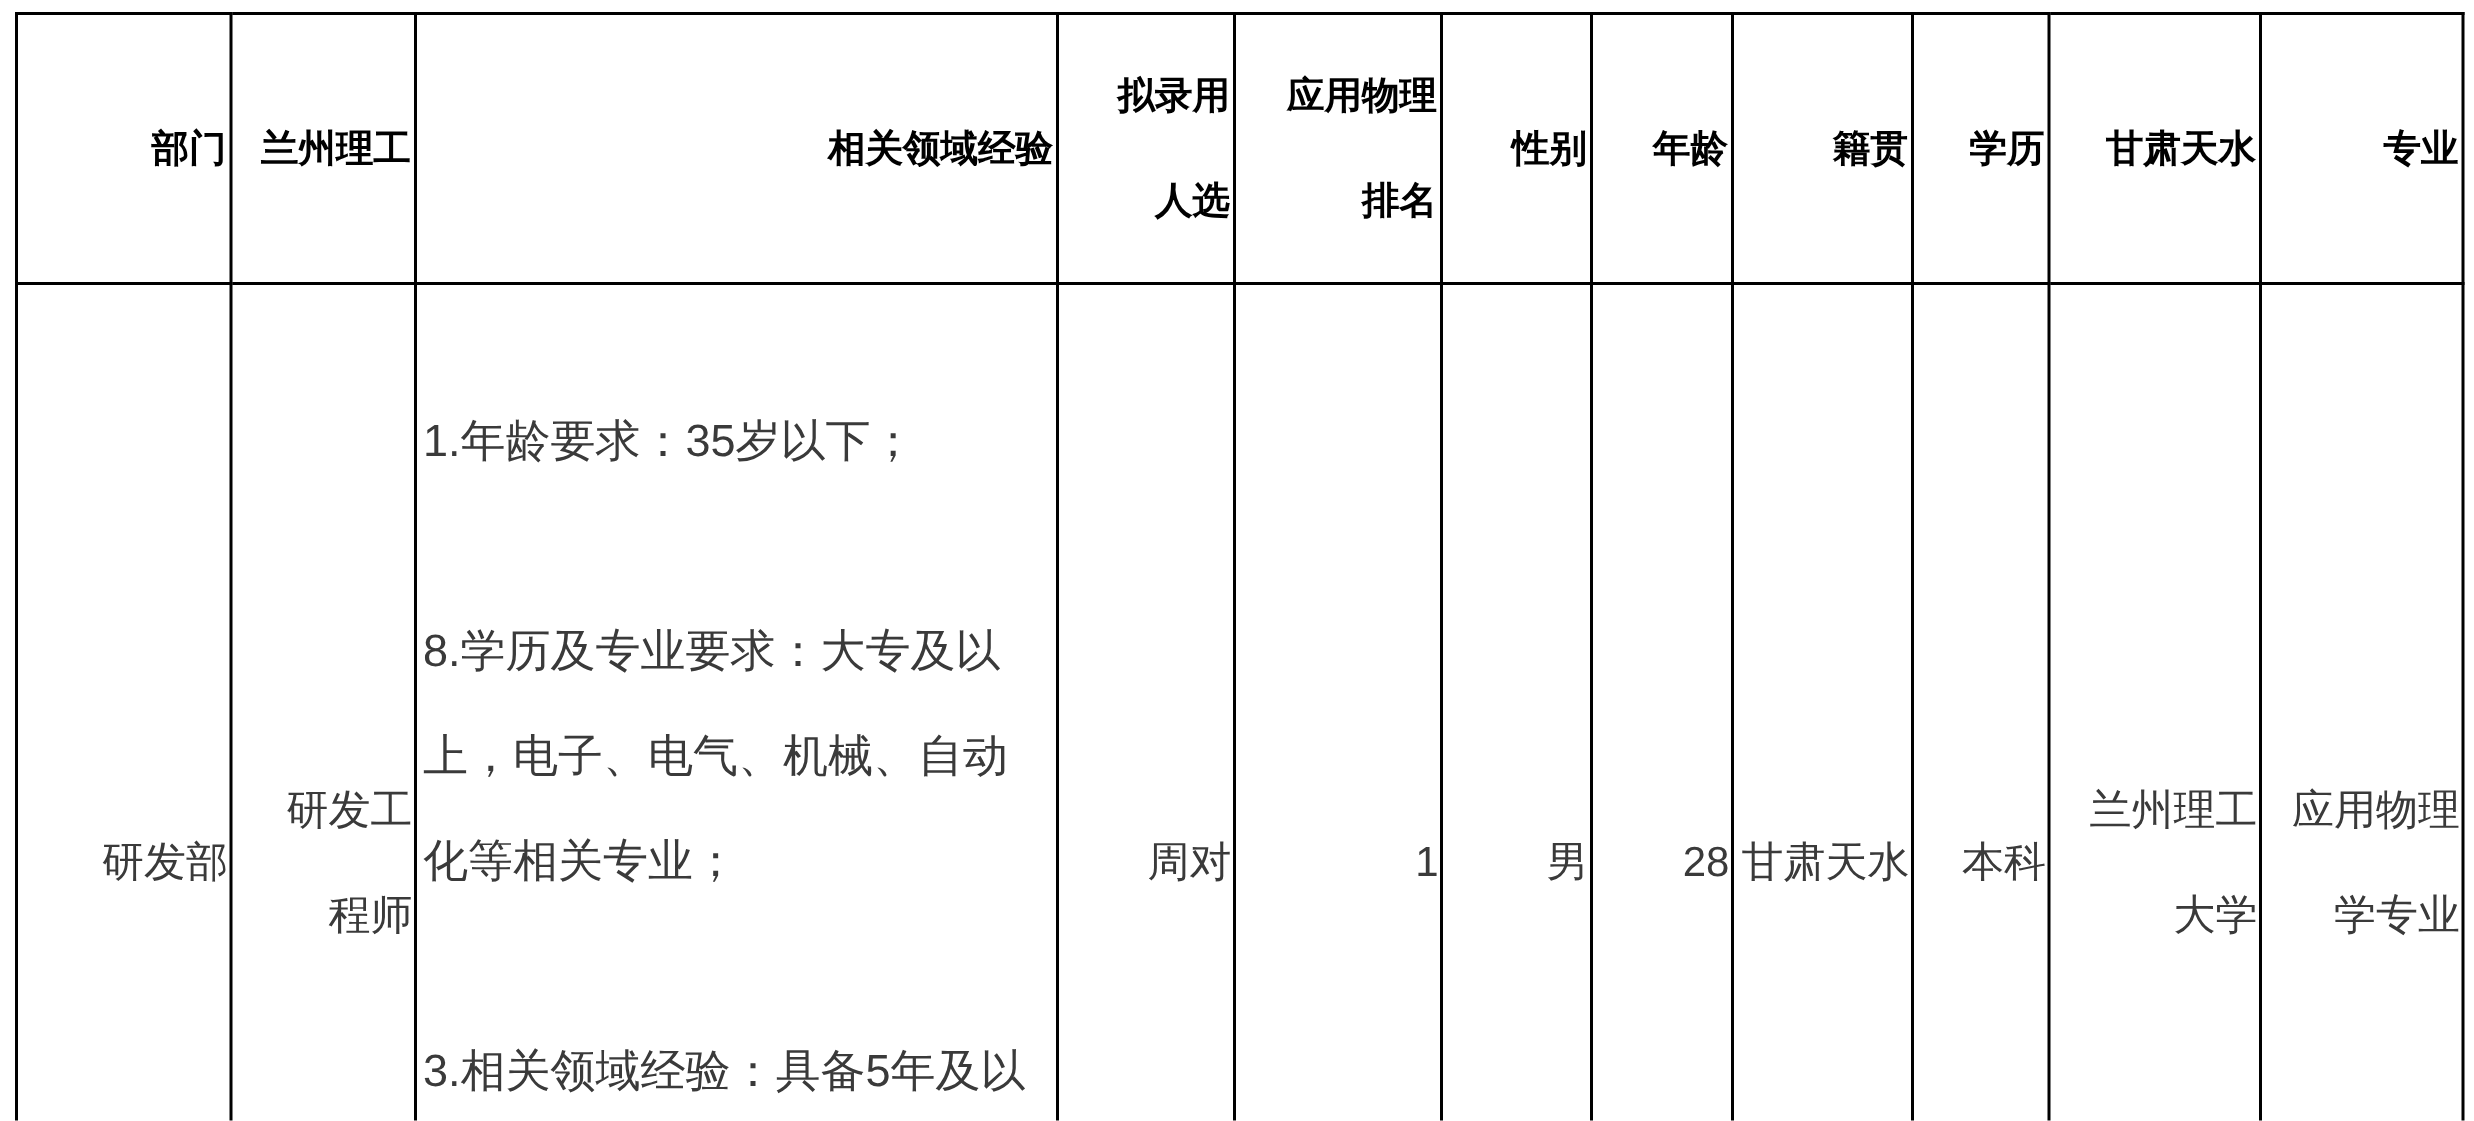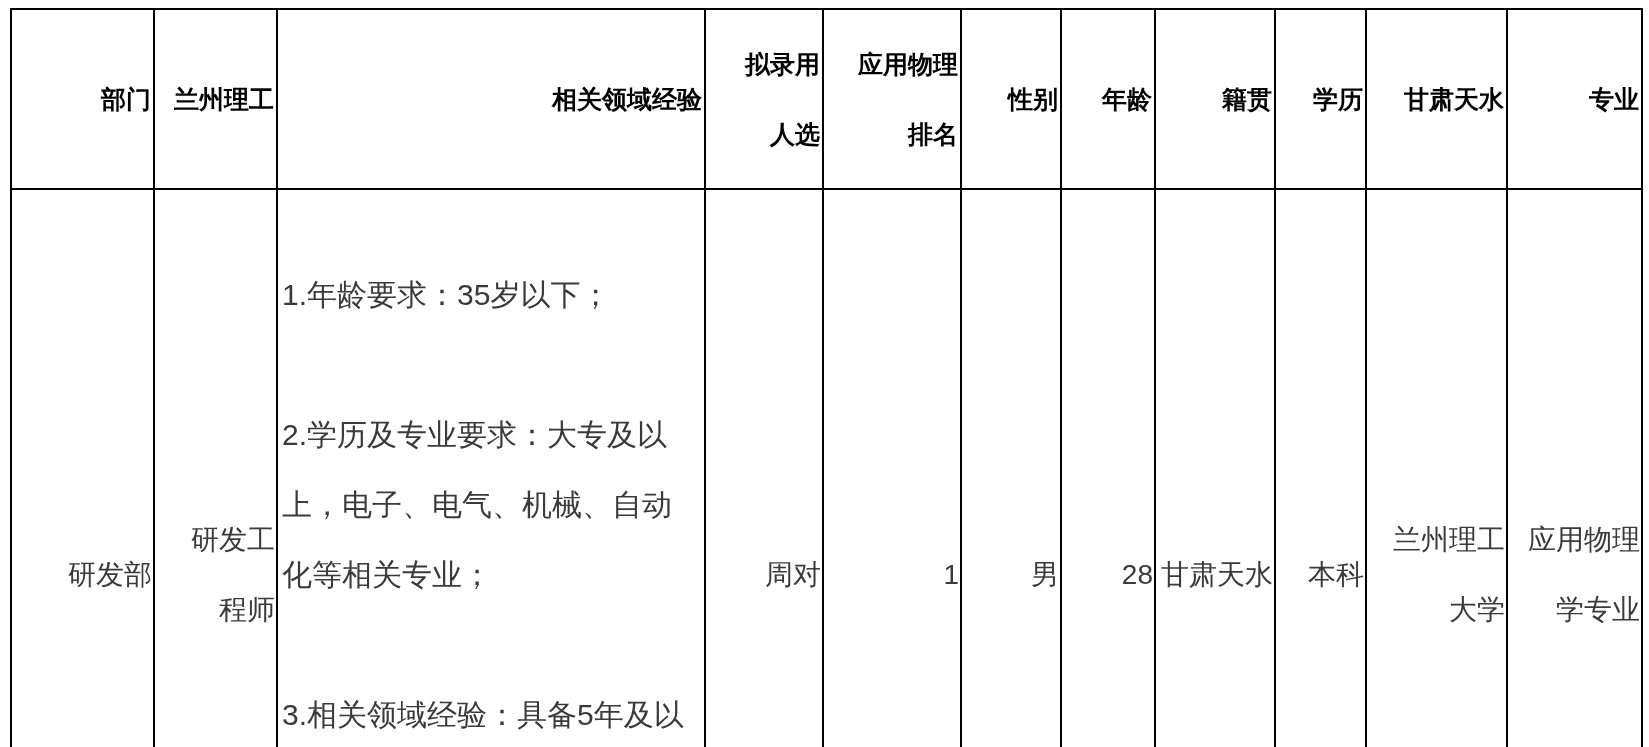--- a/index.html
+++ b/index.html
@@ -92,21 +92,21 @@
       <th>专业</th>
     </tr>
   </thead>
   <tbody>
     <tr>
       <td>研发部</td>
       <td>研发工
 程师</td>
       <td class="req">
         <p>1.年龄要求：35岁以下；</p>
-        <p>2.学历及专业要求：大专及以上，电子、电气、机械、自动化等相关专业；</p>
+        <p>8.学历及专业要求：大专及以上，电子、电气、机械、自动化等相关专业；</p>
         <p>3.相关领域经验：具备5年及以上WB工作经验，有KNS设备维护和程序管理经验。</p>
       </td>
       <td>周对</td>
       <td>1</td>
       <td>男</td>
       <td>28</td>
       <td>甘肃天水</td>
       <td>本科</td>
       <td>兰州理工
 大学</td>

